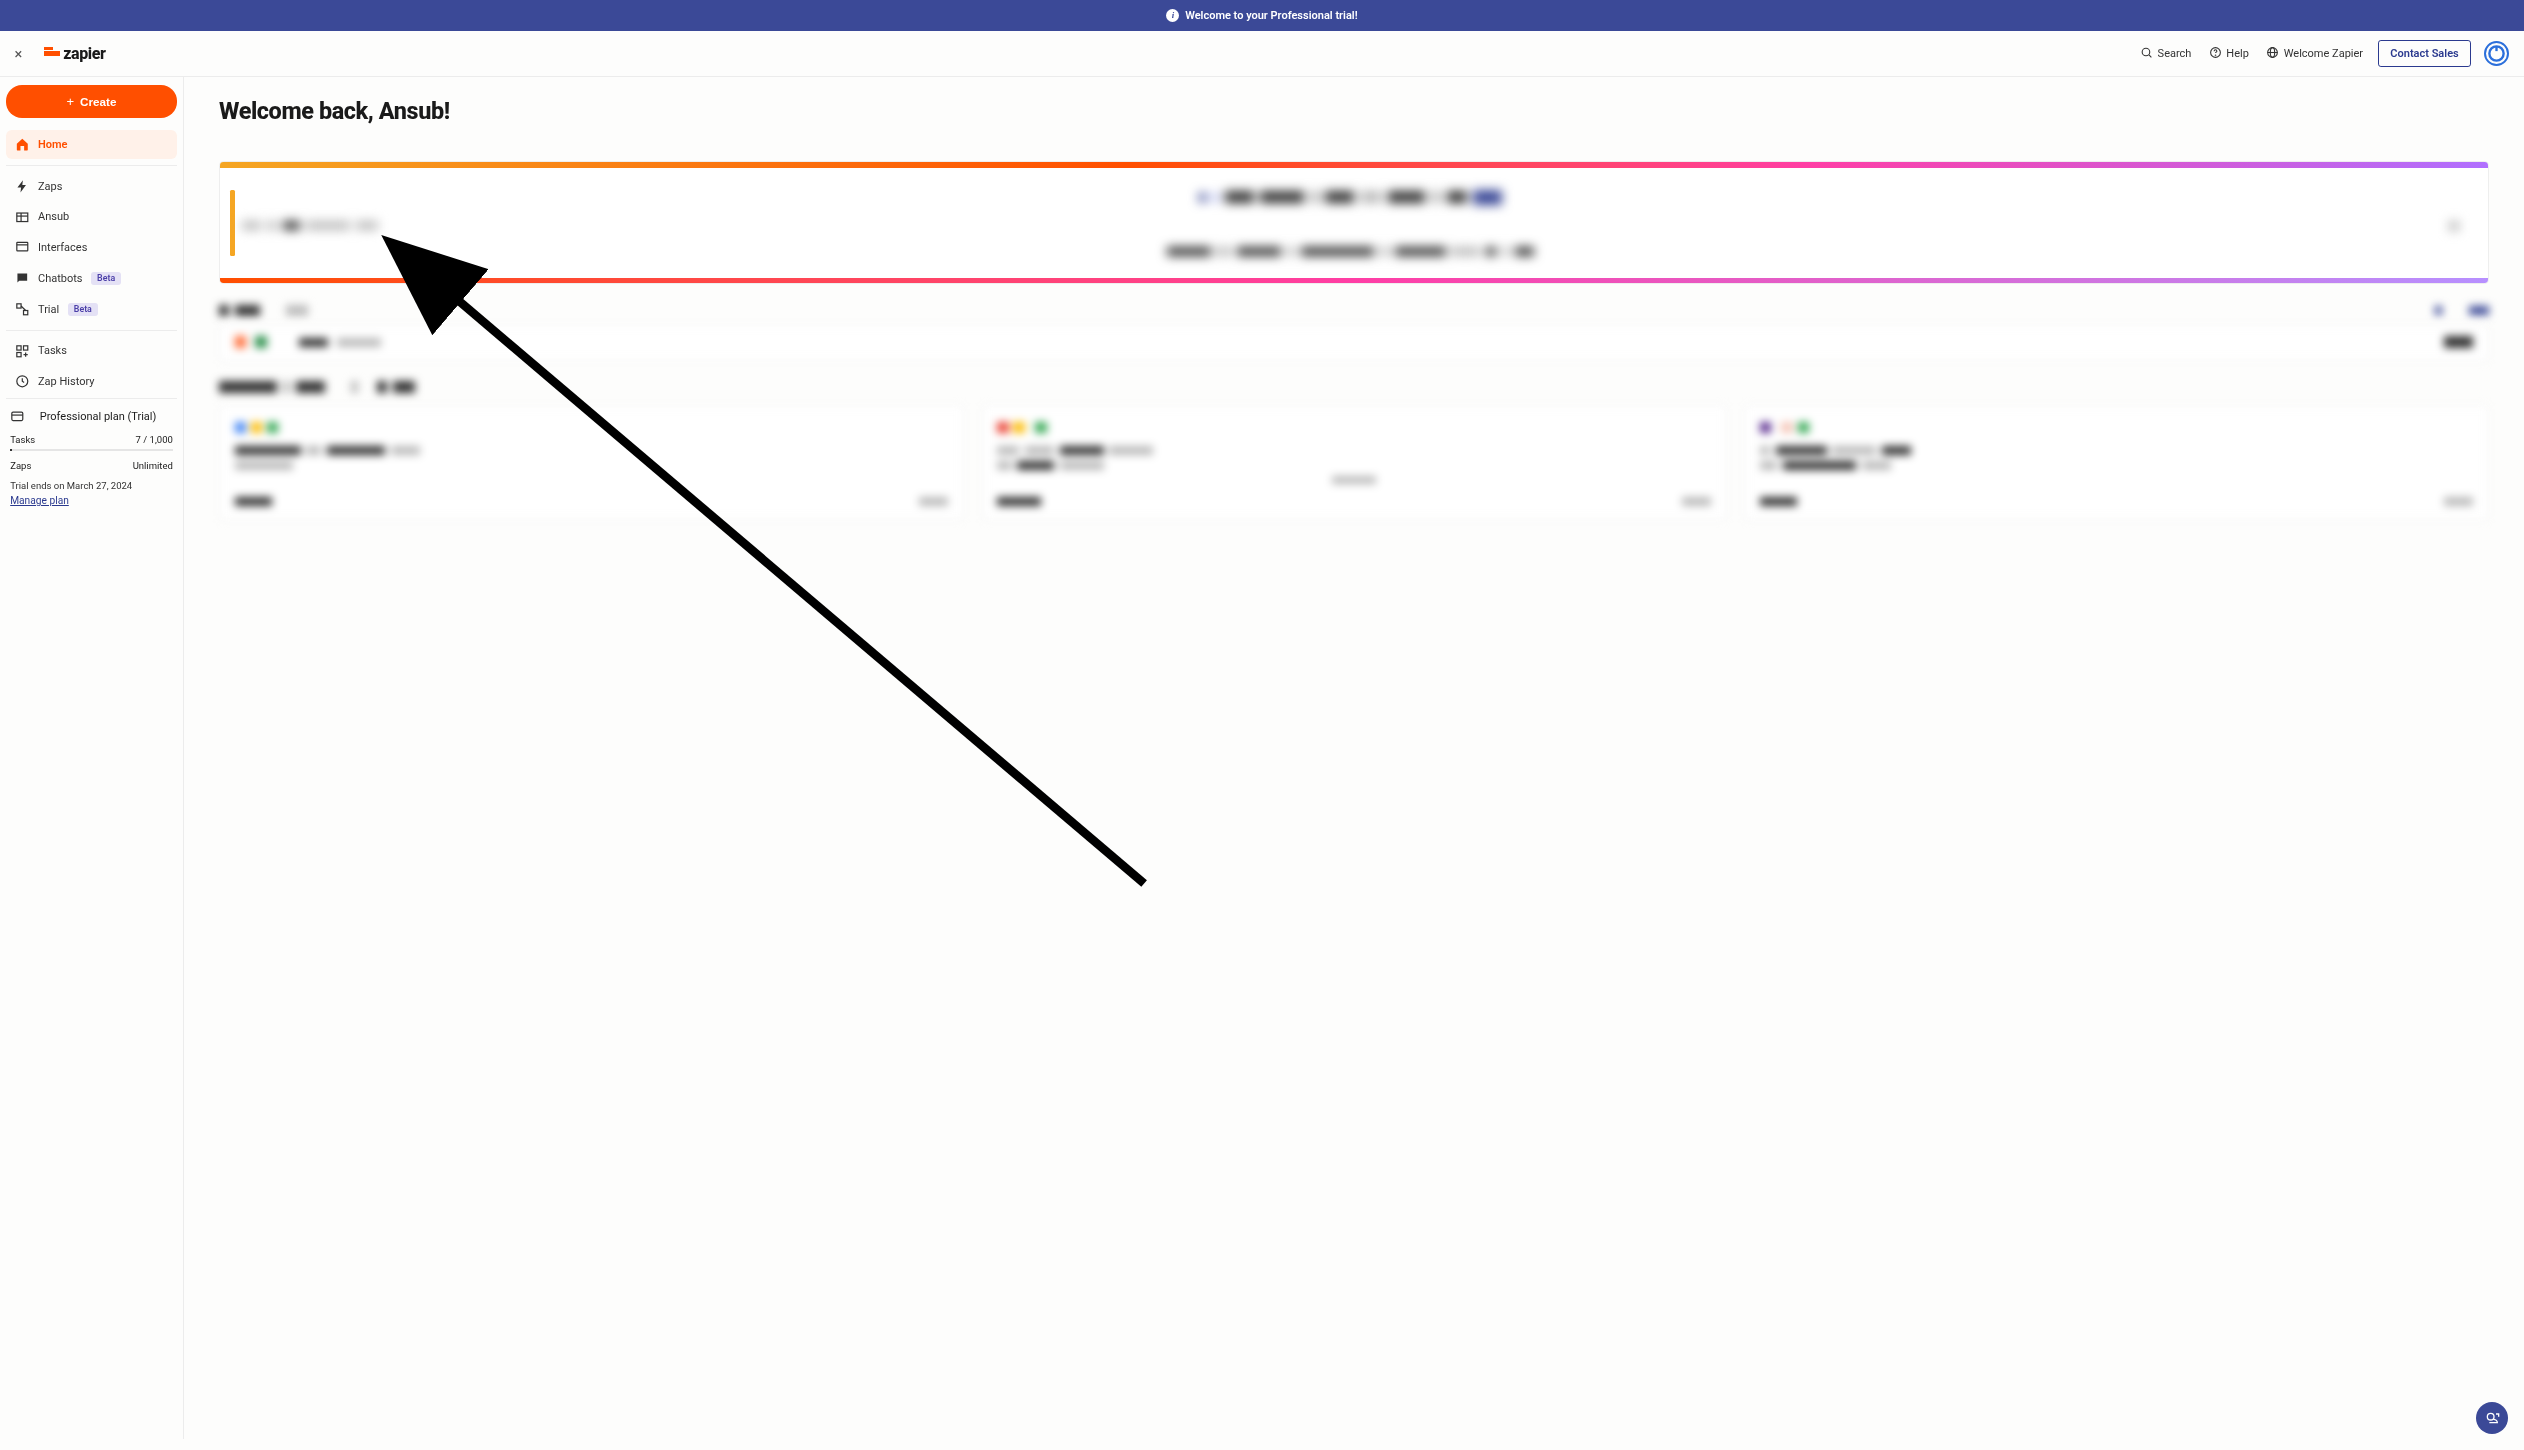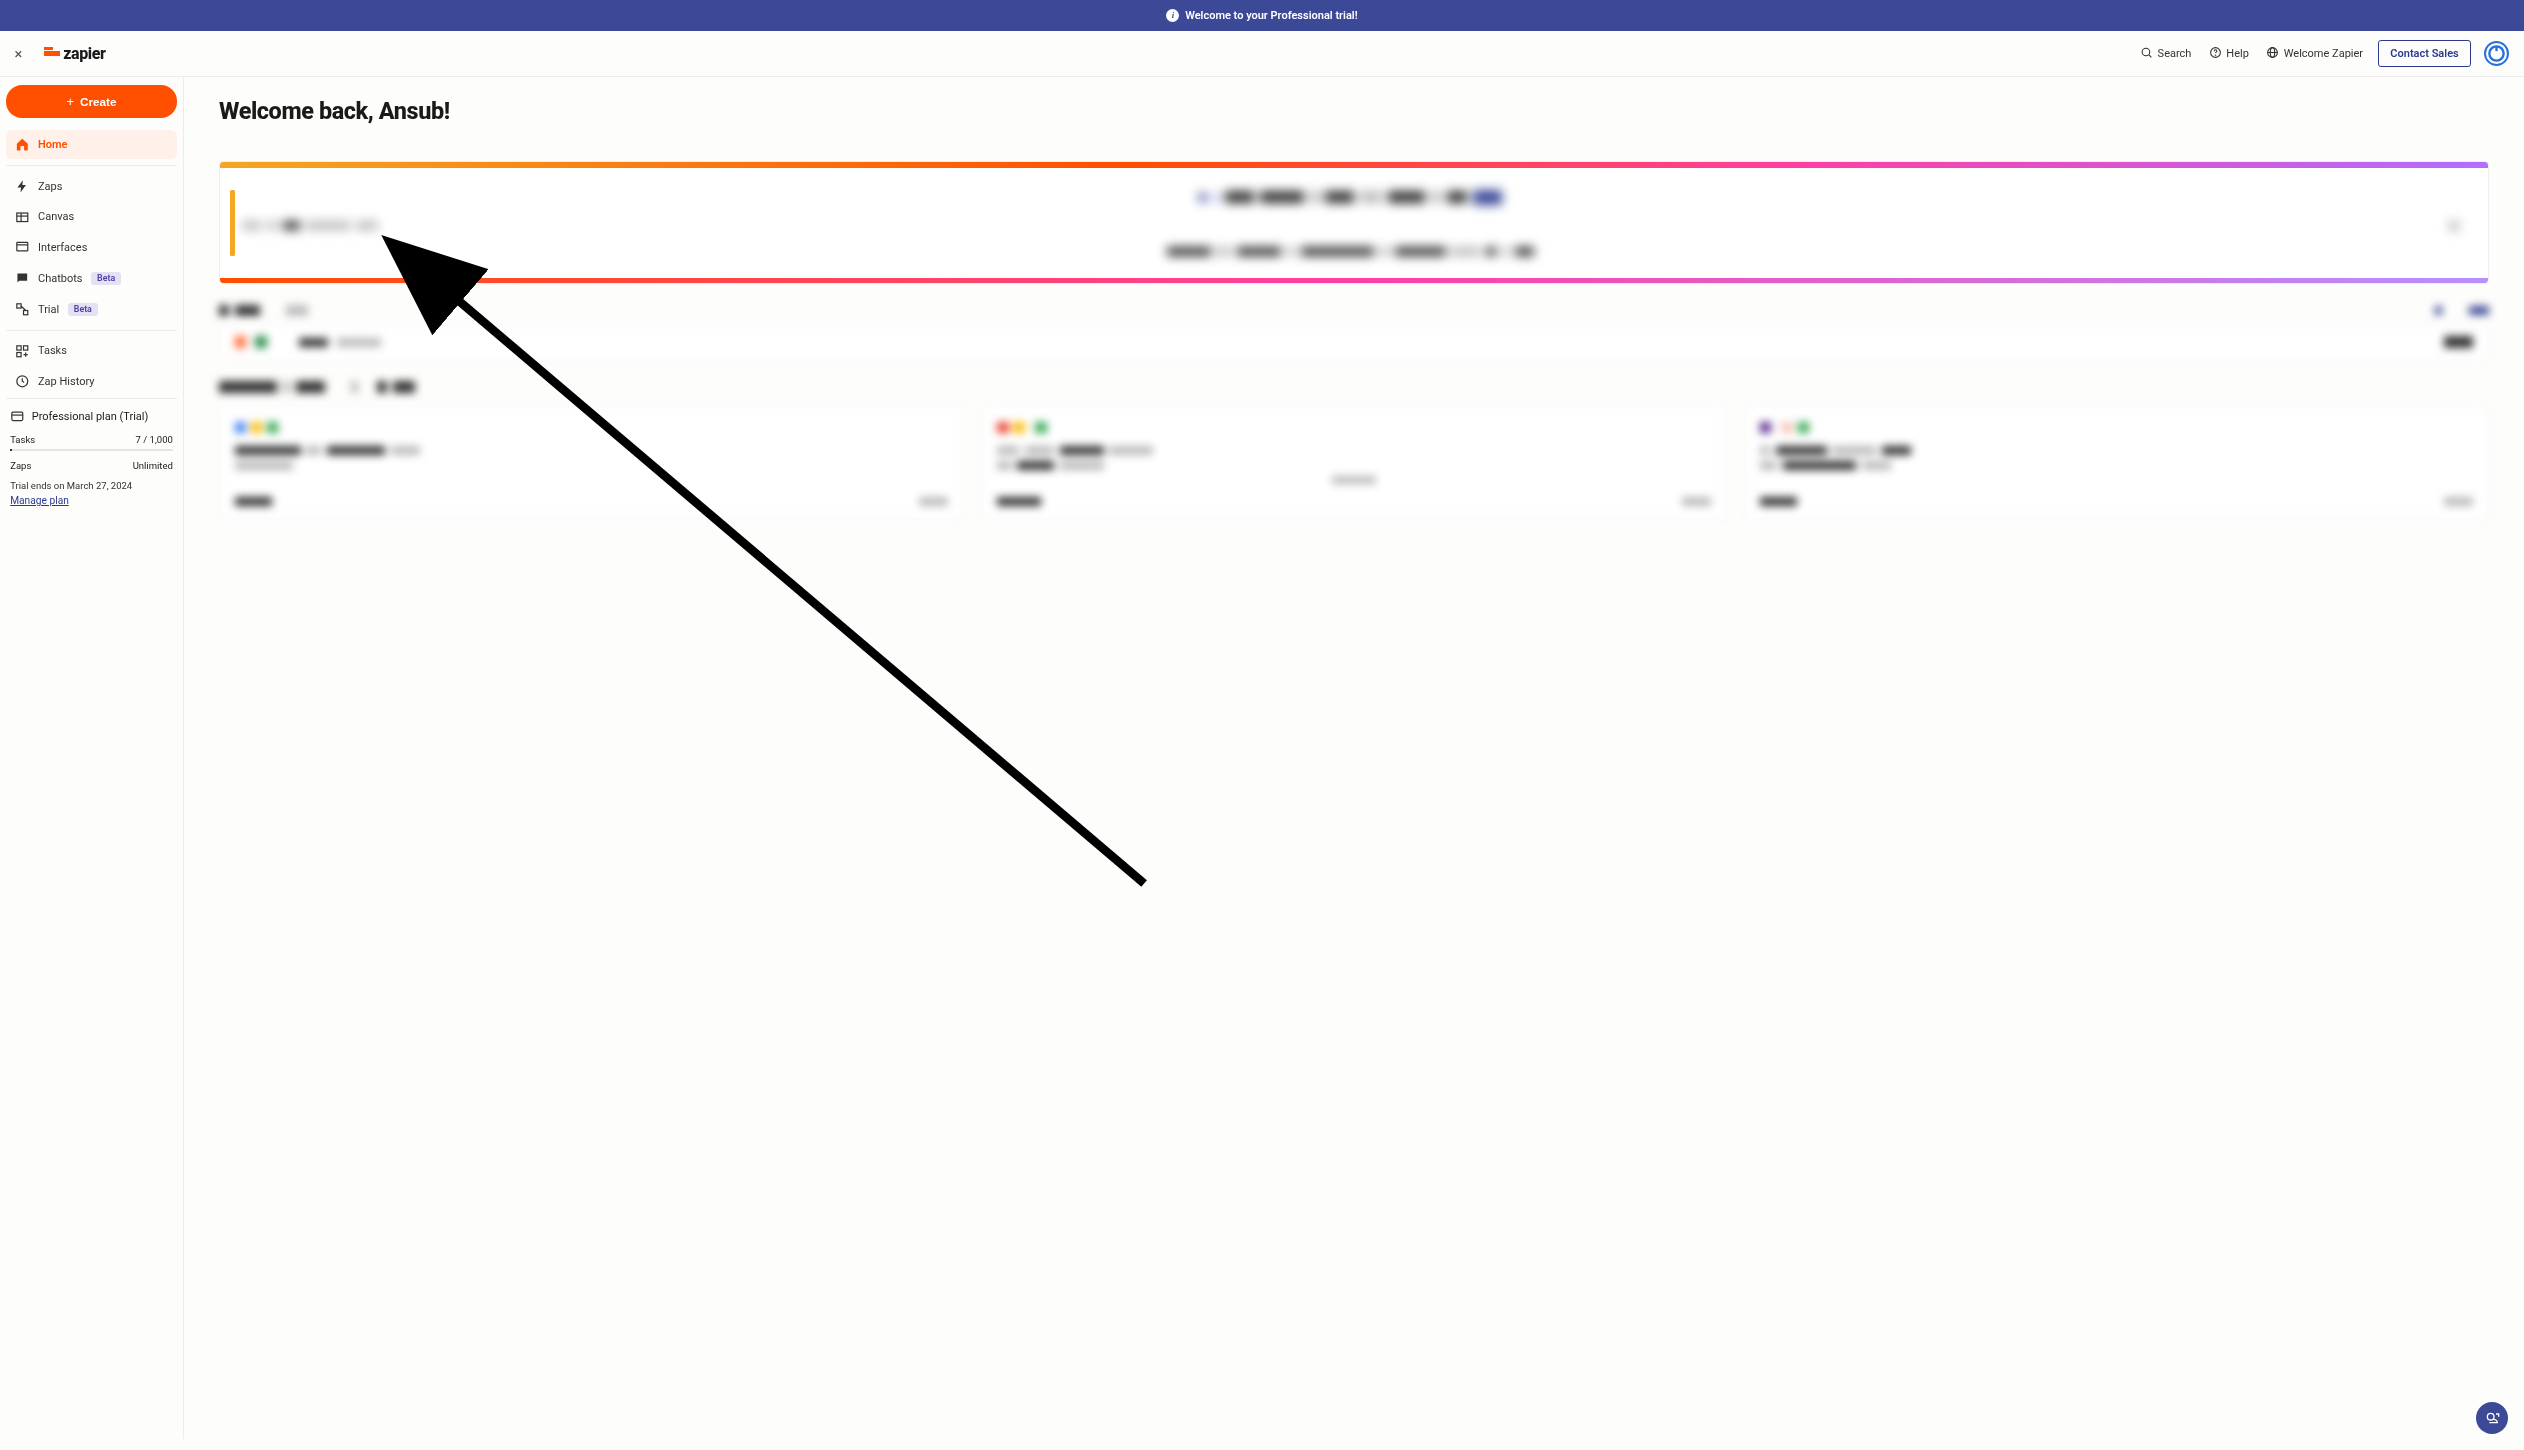--- a/index.html
+++ b/index.html
@@ -34,21 +34,21 @@
   .nav-section { border-top: 0.7px solid #ececec; padding-top: 4.4px; margin-top: 4.4px; }
   .nav-section:first-of-type { border-top: none; margin-top: 0; padding-top: 0; }
   .nav-item { display: flex; align-items: center; gap: 8.8px; padding: 7.3px 8.8px; border-radius: 5.8px; font-size: 11px; color: #333; cursor: pointer; margin: 1.5px 0; }
   .nav-item.active { background: #fff1e9; color: #ff4f00; font-weight: 600; }
   .nav-item.active .nav-icon svg { color: #ff4f00; }
   .nav-icon { width: 14.6px; height: 14.6px; display: inline-flex; align-items: center; justify-content: center; color: #333; }
   .nav-icon svg { width: 14.6px; height: 14.6px; }
   .badge { background: #e4e1f5; color: #4b3fa8; font-size: 8.8px; font-weight: 600; padding: 1.5px 5.8px; border-radius: 2.9px; }
 
   .plan-box { border-top: 0.7px solid #ececec; padding: 10.2px 4.4px 5.8px 4.4px; font-size: 10.2px; }
-  .plan-title { display: flex; align-items: center; gap: 7px; font-size: 11px; margin-bottom: 10.2px; }
+  .plan-title { display: flex; align-items: center; gap: 15px; font-size: 11px; margin-bottom: 10.2px; }
   .plan-row { display: flex; justify-content: space-between; font-size: 9.5px; margin-bottom: 4.4px; }
   .plan-bar { height: 2.2px; background: #e5e5e5; position: relative; margin-bottom: 8.8px; }
   .plan-bar-fill { position: absolute; left: 0; top: 0; height: 100%; width: 1%; background: #333; }
   .plan-trial { font-size: 9.5px; color: #333; margin-top: 8.8px; margin-bottom: 4.4px; }
   .manage-link { font-size: 10.2px; color: #2b3a8f; text-decoration: underline; cursor: pointer; }
 
   
   .main { flex: 1; padding: 20.5px 35px; overflow: hidden; }
   .welcome { font-size: 23.4px; font-weight: 800; letter-spacing: -0.4px; margin-bottom: 36px; }
 
@@ -173,21 +173,21 @@
         <span>Zaps</span>
       </div>
       <div class="nav-item">
         <span class="nav-icon">
           <svg viewBox="0 0 24 24" fill="none" stroke="currentColor" stroke-width="2">
               <rect x="3" y="5" width="18" height="14"></rect>
               <line x1="3" y1="10" x2="21" y2="10"></line>
               <line x1="10" y1="5" x2="10" y2="19"></line>
             </svg>
         </span>
-        <span>Canvas</span>
+        <span>Ansub</span>
       </div>
       <div class="nav-item">
         <span class="nav-icon">
           <svg viewBox="0 0 24 24" fill="none" stroke="currentColor" stroke-width="2">
               <rect x="3" y="4" width="18" height="14" rx="1"></rect>
               <line x1="3" y1="8" x2="21" y2="8"></line>
             </svg>
         </span>
         <span>Interfaces</span>
       </div>

